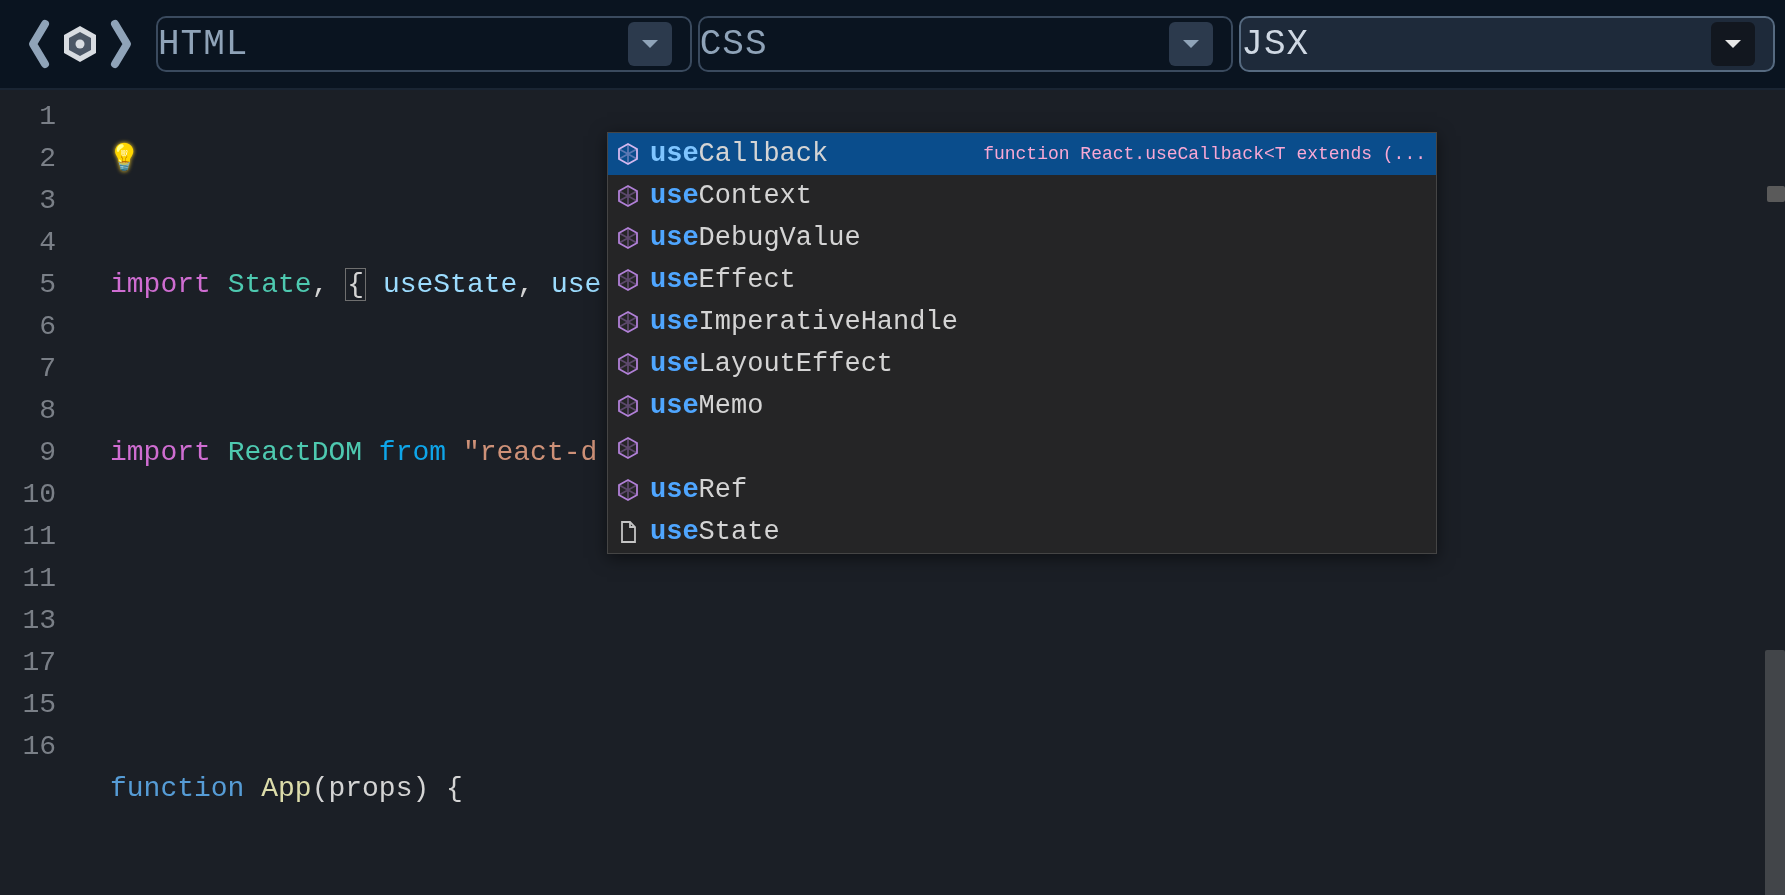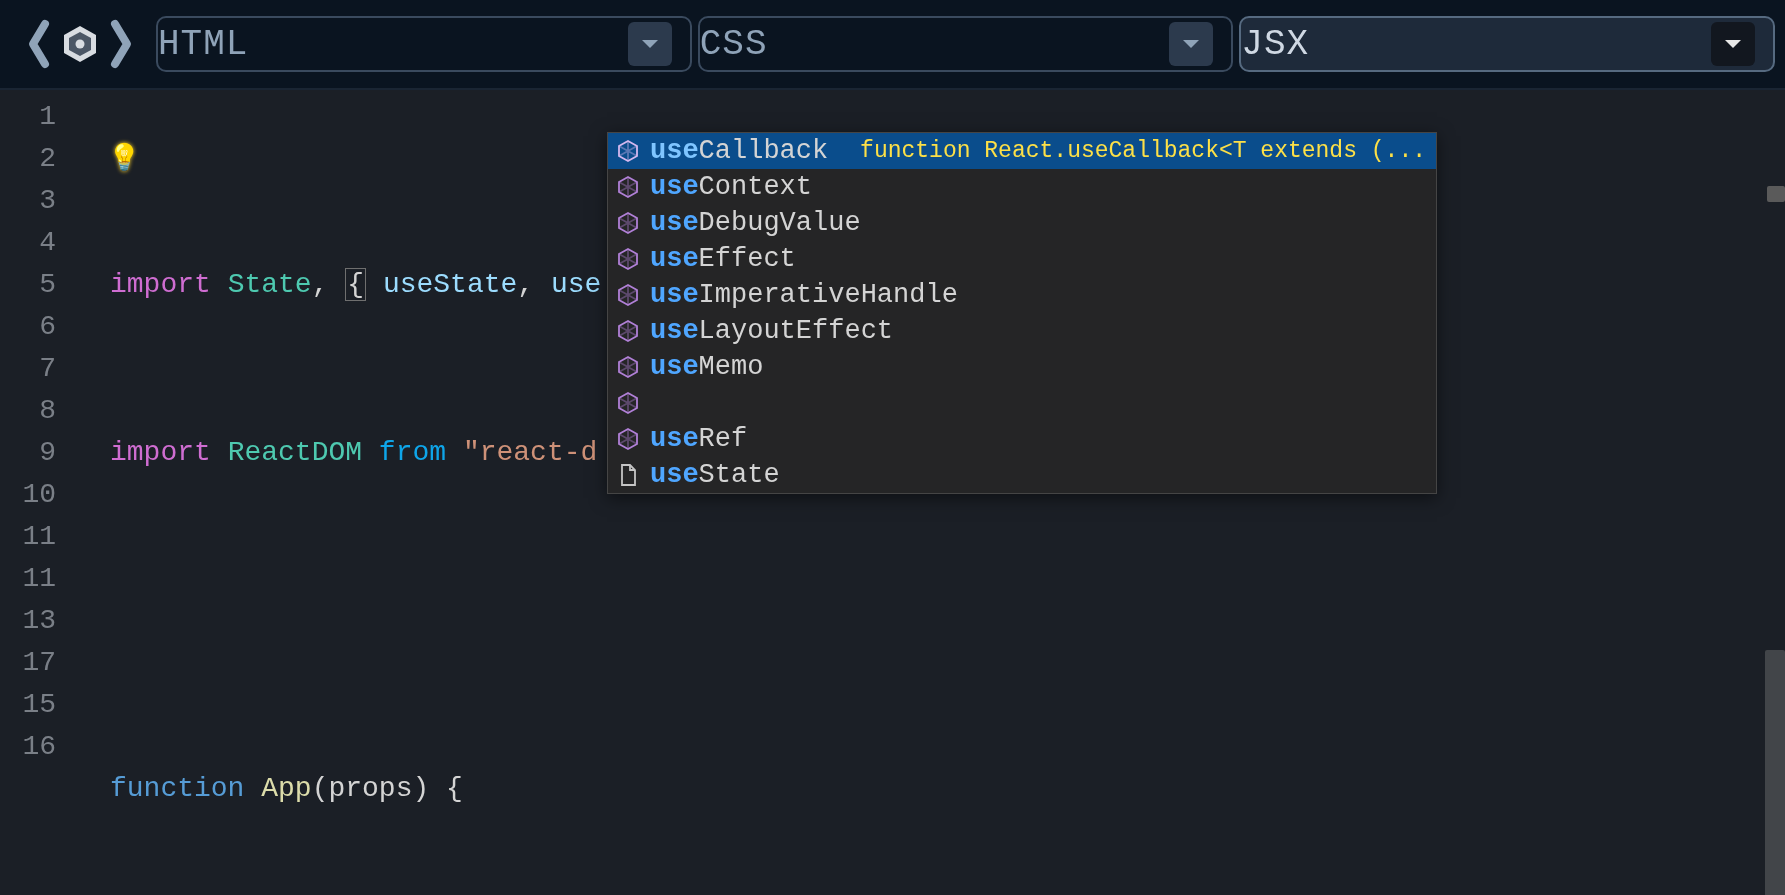--- a/index.html
+++ b/index.html
@@ -135,38 +135,38 @@
     top: 42px;
     left: 527px;
     width: 830px;
     background: #252526;
     border: 1px solid #454545;
     box-shadow: 0 4px 16px rgba(0,0,0,0.5);
     z-index: 50;
     font-size: 27px;
   }
   .ac-row {
-    height: 36px;
+    height: 42px;
     display:flex;
     align-items:center;
     padding-left: 8px;
     gap: 10px;
     cursor:pointer;
     position:relative;
   }
   .ac-row.selected { background: #0a4d8c; }
   .ac-icon { width: 24px; height:24px; display:flex;align-items:center;justify-content:center;flex-shrink:0;}
   .ac-label .match { color: #4fa6ff; font-weight:600;}
   .ac-row.selected .ac-label .match { color: #7fc5ff; }
   .ac-label { color: #d4d4d4; }
   .ac-detail {
     position:absolute;
     right: 10px;
-    color: #fde047;
-    font-size: 23px;
+    color: #f9a8d4;
+    font-size: 18px;
     white-space:nowrap;
   }
   .hex-icon { stroke:#b180d7; }
   .ac-row.selected .hex-icon { stroke:#d4b8ef; }
   .file-icon { stroke:#c5c5c5; }
 </style>
 </head>
 <body>
 
 <div class="top-bar">

